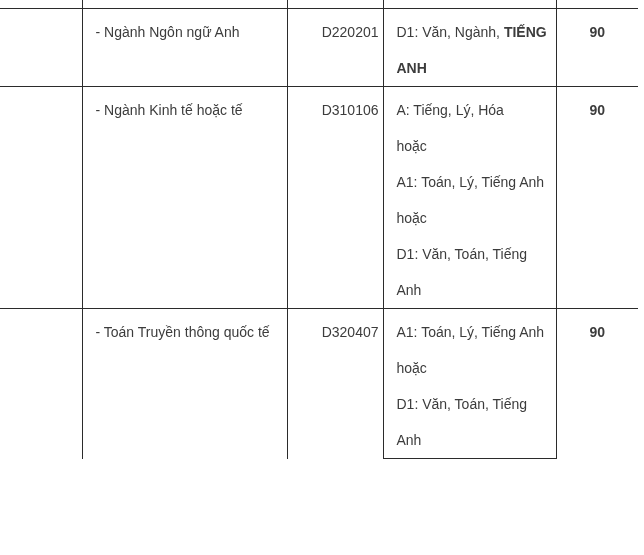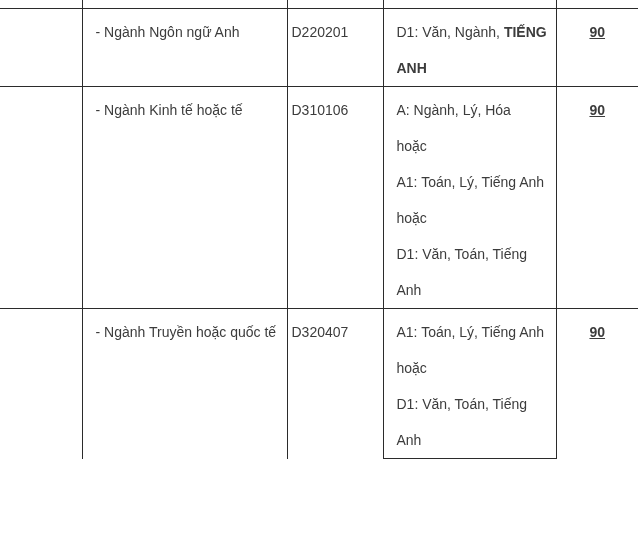--- a/index.html
+++ b/index.html
@@ -35,22 +35,22 @@
   td.c-spacer, td.c-major, td.c-code, td.c-comb {
     border-right: 1px solid var(--border-color, #2b2b2b);
   }
   
   tr.partial-row td {
     height: 8px;
     padding: 0;
     border-top: none;
   }
   td.c-spacer { padding: 0; }
-  td.c-code  { text-align: left; padding: 5px 4px 0 4px; }
-  td.c-quota { text-align: center; font-weight: bold; padding: 5px 4px 0 4px; text-decoration: underline; }
+  td.c-code  { text-align: right; padding: 5px 4px 0 4px; }
+  td.c-quota { text-align: center; font-weight: bold; padding: 5px 4px 0 4px; }
   td.c-major p { white-space: nowrap; }
   
   td.bottom-edge { border-bottom: 1px solid var(--border-color, #2b2b2b); }
   p {
     margin: 0;
     line-height: 36px;
   }
 </style>
 </head>
 <body>
@@ -89,34 +89,34 @@
         </tr>
         <tr class="content-row" style="height: 193px;">
           <td class="c-spacer"></td>
           <td class="c-major">
             <p>- Ngành Kinh tế hoặc tế</p>
           </td>
           <td class="c-code">
             <p>D310106</p>
           </td>
           <td class="c-comb">
-            <p><span>A: Ngành, Lý, Hóa</span></p>
+            <p><span>A: Tiếng, Lý, Hóa</span></p>
             <p><span>hoặc</span></p>
             <p><span>A1: Toán, Lý, Tiếng Anh</span></p>
             <p><span>hoặc</span></p>
             <p><span>D1: Văn, Toán, Tiếng Anh</span></p>
           </td>
           <td class="c-quota">
             <p>90</p>
           </td>
         </tr>
         <tr class="content-row">
           <td class="c-spacer"></td>
           <td class="c-major">
-            <p>- Ngành Truyền hoặc quốc tế</p>
+            <p>- Toán Truyền thông quốc tế</p>
           </td>
           <td class="c-code">
             <p>D320407</p>
           </td>
           <td class="c-comb bottom-edge">
             <p><span>A1: Toán, Lý, Tiếng Anh</span></p>
             <p><span>hoặc</span></p>
             <p><span>D1: Văn, Toán, Tiếng Anh</span></p>
           </td>
           <td class="c-quota">

